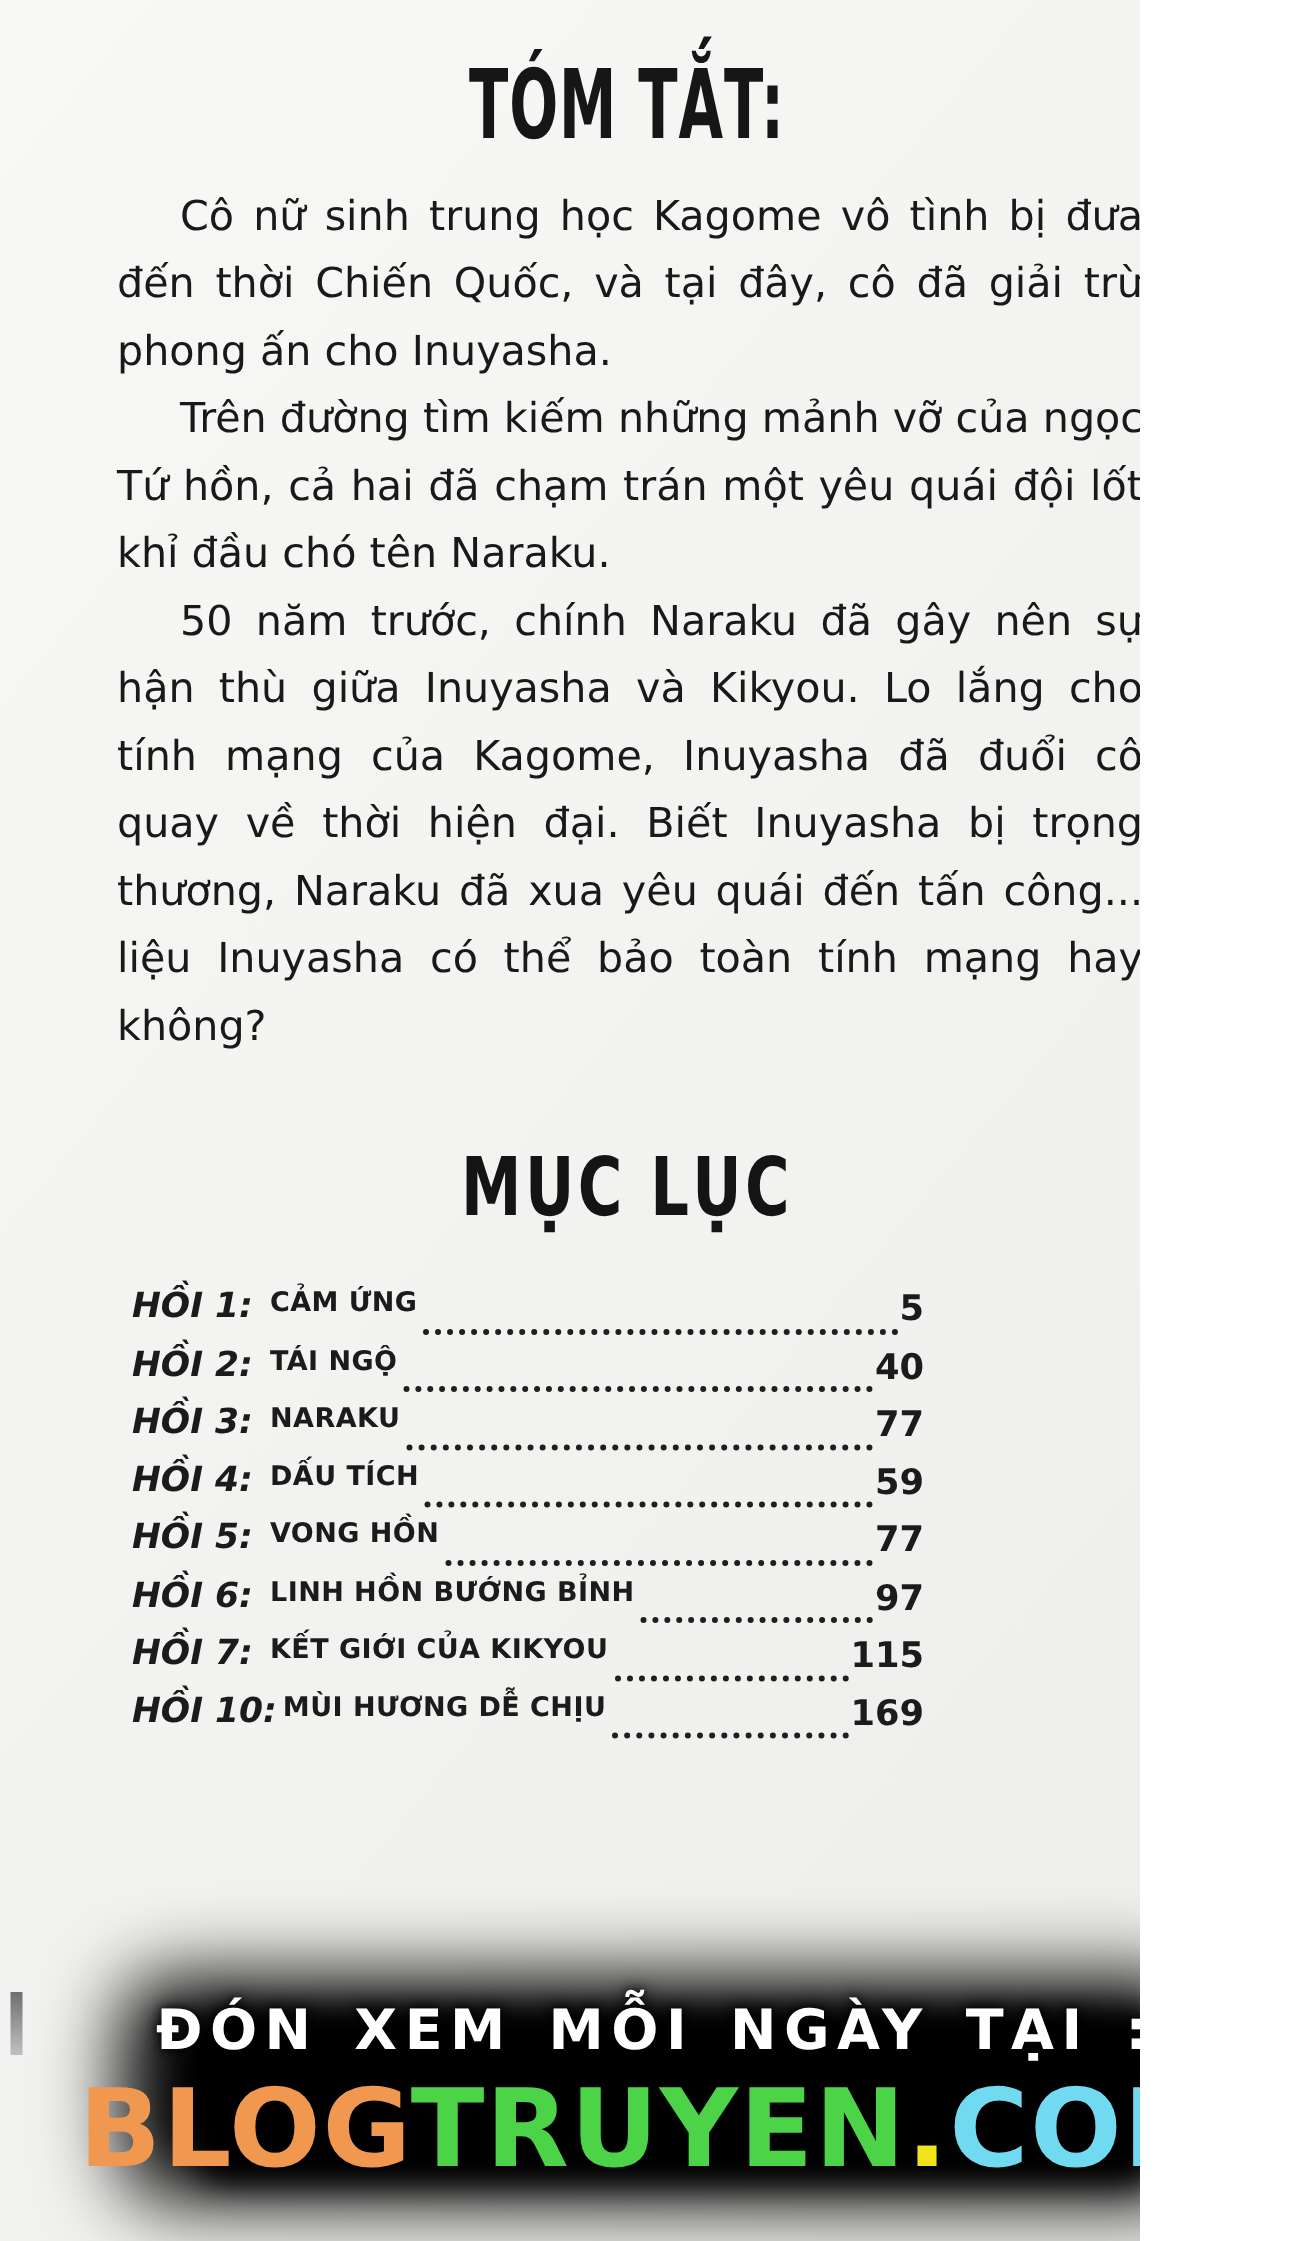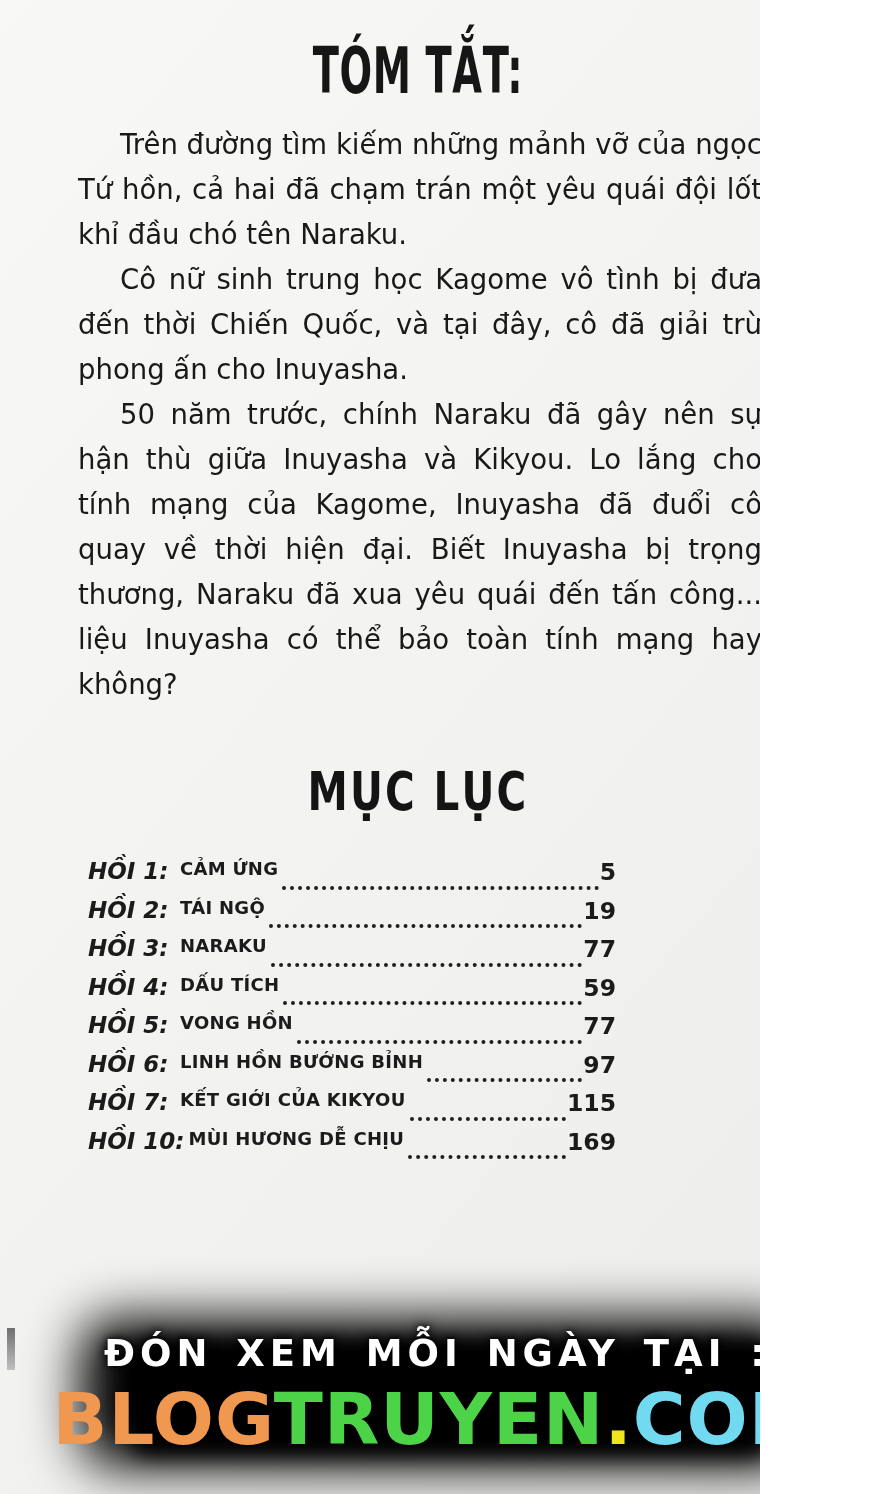--- a/index.html
+++ b/index.html
@@ -88,39 +88,39 @@
   }
 </style>
 </head>
 <body>
 
 <div class="page">
 
   <h1 class="summary-heading">TÓM TẮT:</h1>
 
   <div class="summary-body">
+    <p>Cô nữ sinh trung học Kagome vô tình bị đưa đến thời Chiến Quốc, và tại đây, cô đã giải trừ phong ấn cho Inuyasha.</p>
     <p>Trên đường tìm kiếm những mảnh vỡ của ngọc Tứ hồn, cả hai đã chạm trán một yêu quái đội lốt khỉ đầu chó tên Naraku.</p>
-    <p>Cô nữ sinh trung học Kagome vô tình bị đưa đến thời Chiến Quốc, và tại đây, cô đã giải trừ phong ấn cho Inuyasha.</p>
     <p>50 năm trước, chính Naraku đã gây nên sự hận thù giữa Inuyasha và Kikyou. Lo lắng cho tính mạng của Kagome, Inuyasha đã đuổi cô quay về thời hiện đại. Biết Inuyasha bị trọng thương, Naraku đã xua yêu quái đến tấn công... liệu Inuyasha có thể bảo toàn tính mạng hay không?</p>
   </div>
 
   <h2 class="toc-heading">MỤC LỤC</h2>
 
   <div class="toc-list">
     <div class="toc-row">
       <span class="toc-label">HỒI 1:</span>
       <span class="toc-title">CẢM ỨNG</span>
       <span class="toc-dots"></span>
       <span class="toc-page">5</span>
     </div>
     <div class="toc-row">
       <span class="toc-label">HỒI 2:</span>
       <span class="toc-title">TÁI NGỘ</span>
       <span class="toc-dots"></span>
-      <span class="toc-page">19</span>
+      <span class="toc-page">40</span>
     </div>
     <div class="toc-row">
       <span class="toc-label">HỒI 3:</span>
       <span class="toc-title">NARAKU</span>
       <span class="toc-dots"></span>
       <span class="toc-page">77</span>
     </div>
     <div class="toc-row">
       <span class="toc-label">HỒI 4:</span>
       <span class="toc-title">DẤU TÍCH</span>

